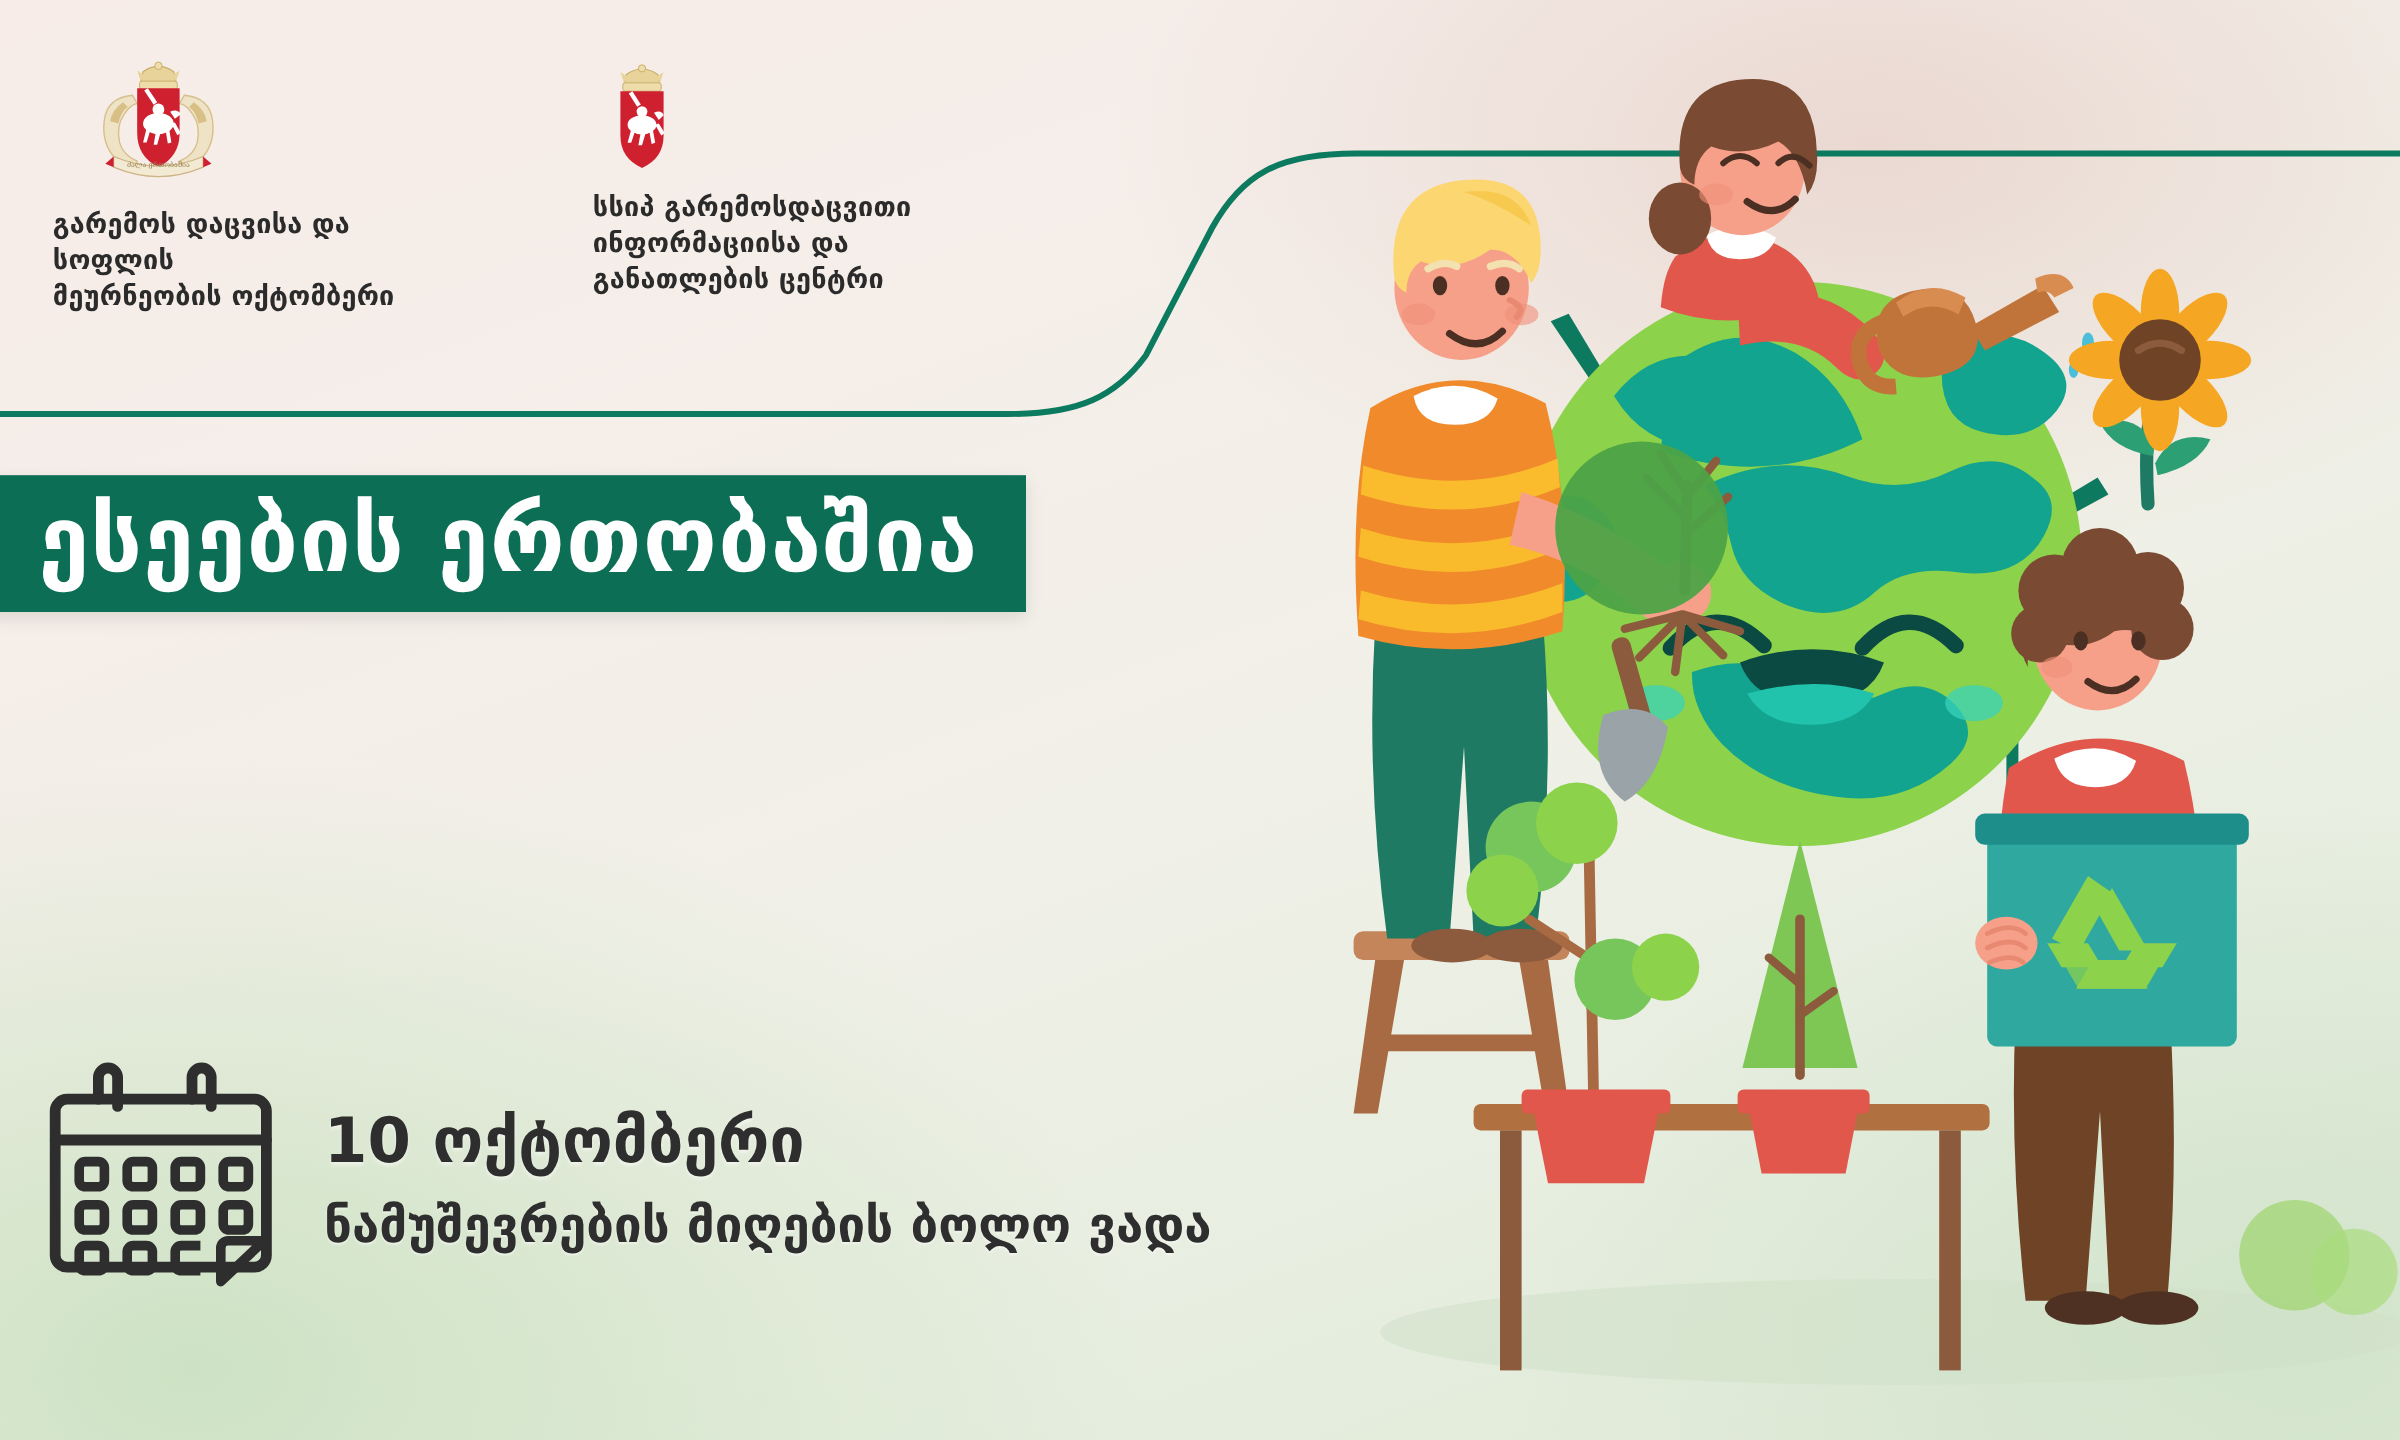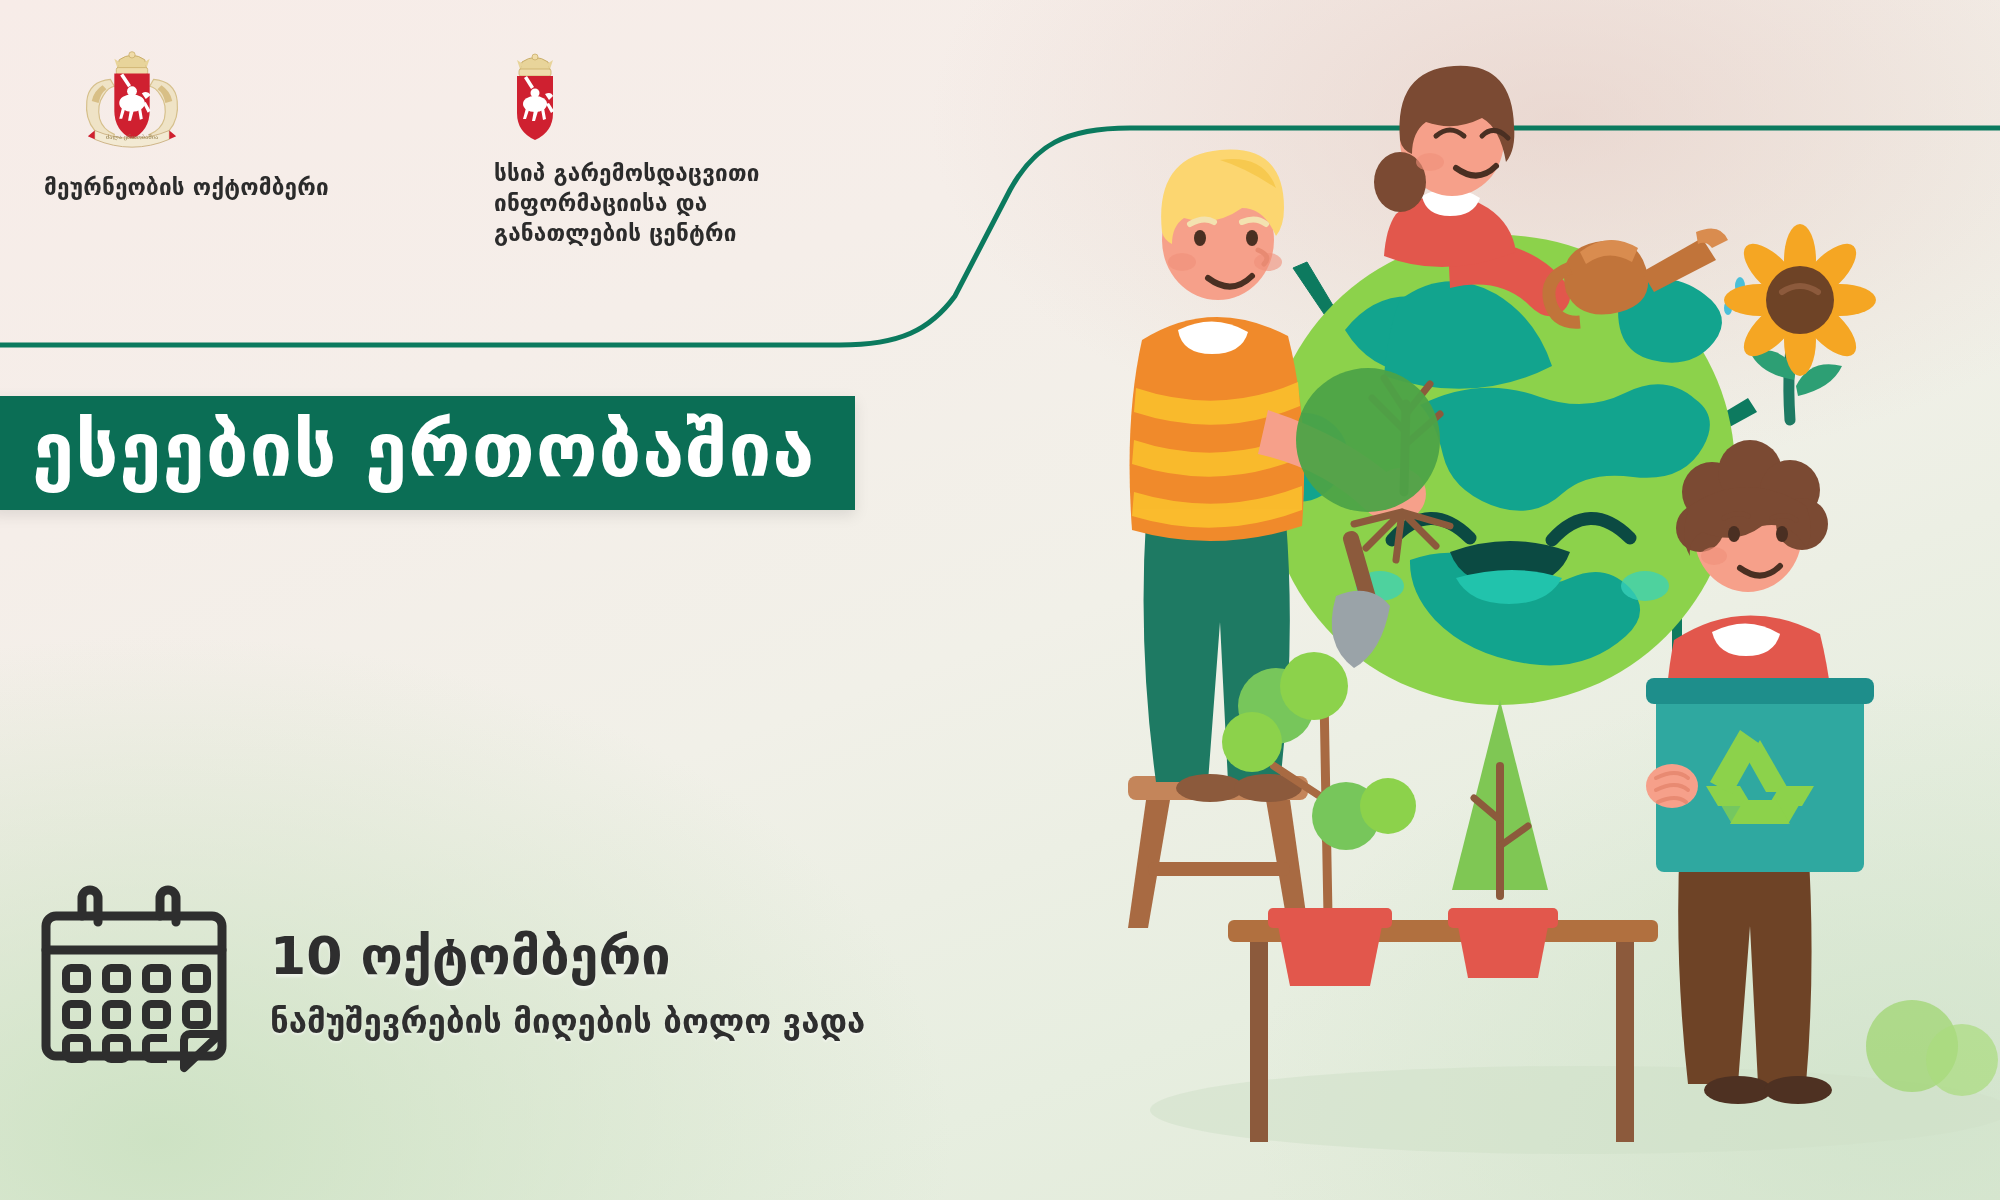--- a/index.html
+++ b/index.html
@@ -61,21 +61,21 @@
   .date-block { position: absolute; left: 34px; top: 880px; display: flex; align-items: center; gap: 36px; }
   .cal-icon { width: 200px; height: 200px; flex: 0 0 200px; }
   .date-text { padding-top: 10px; }
   .date-main {
     font-size: 52px; font-weight: 700; color: #2e2e2e;
     line-height: 1.0; white-space: nowrap;
     text-shadow: 0 3px 3px rgba(255,255,255,.5);
   }
   .date-sub {
     margin-top: 22px;
-    font-size: 33px; font-weight: 700; color: #2e2e2e;
+    font-size: 41px; font-weight: 700; color: #2e2e2e;
     line-height: 1.1; white-space: nowrap;
     text-shadow: 0 2px 2px rgba(255,255,255,.5);
   }
 
   
   .illus { position: absolute; right: 0; top: 0; width: 900px; height: 1200px; }
 </style>
 </head>
 <body>
 
@@ -110,20 +110,21 @@
           <path d="M70 48 q6 -3 9 2 l-5 4 z"></path>
           <circle cx="60" cy="46" r="5"></circle>
           <path d="M56 42 l-8 -12 3 -2 8 12 z"></path>
         </g>
 
         <path d="M22 86 q38 16 76 0 l0 9 q-38 16 -76 0 z" fill="#f3ead3" stroke="#cdb486" stroke-width="1"></path>
         <path d="M22 86 l-7 6 7 3 z M98 86 l7 6 -7 3 z" fill="#cf2030"></path>
         <text x="60" y="95" font-size="6" text-anchor="middle" fill="#9b8553" font-family="DejaVu Serif, serif">ძალა ერთობაშია</text>
       </svg>
       <div class="logo-text">
+        <div>გარემოს დაცვისა და სოფლის</div>
         <div>მეურნეობის ოქტომბერი</div>
       </div>
     </div>
 
     <div class="logo-block b">
       <svg class="crest crest-b" viewBox="0 0 70 96">
         <g>
           <path d="M22 16 q13 -9 26 0 l2 8 -30 0 z" fill="#e8d49a" stroke="#c9ad6a" stroke-width="1"></path>
           <circle cx="35" cy="11" r="3" fill="#f0dca8" stroke="#c9ad6a" stroke-width=".8"></circle>
           <rect x="19" y="23" width="32" height="7" rx="2" fill="#efdcab" stroke="#c9ad6a" stroke-width=".8"></rect>

